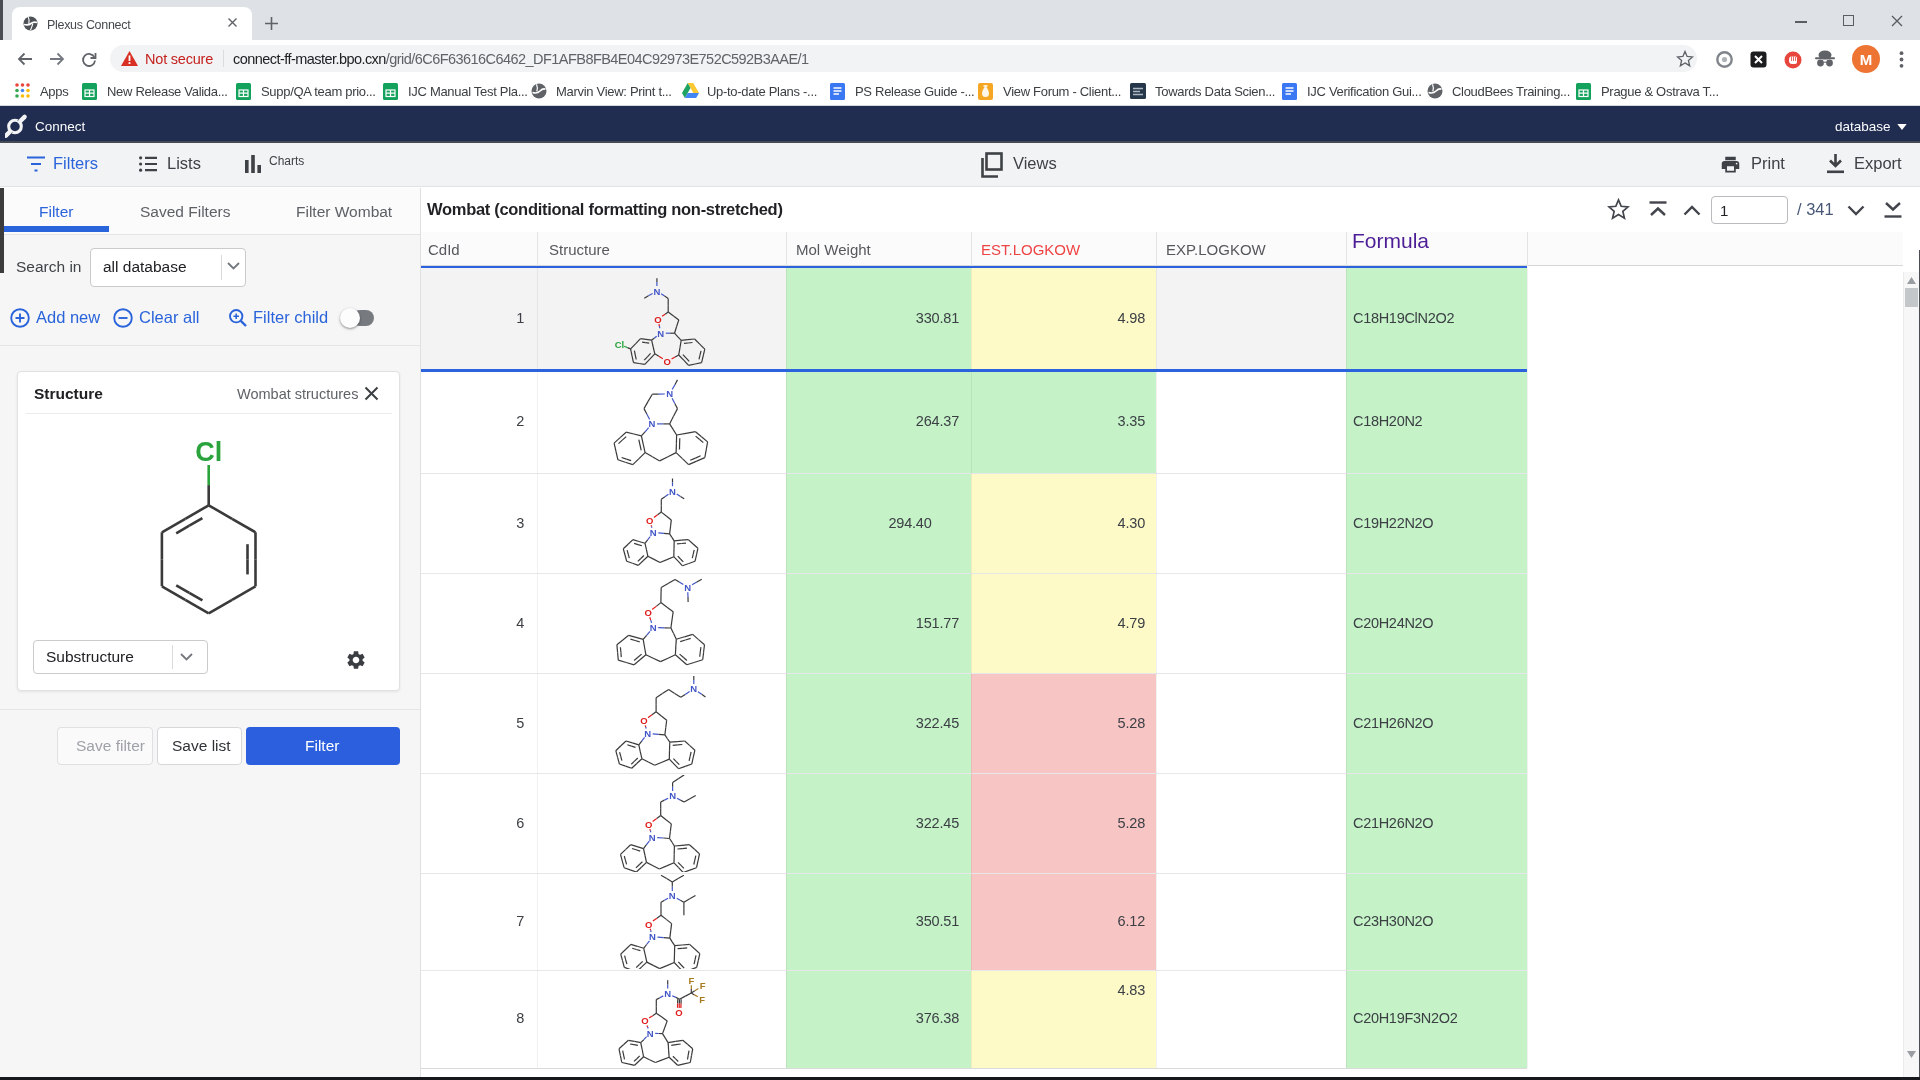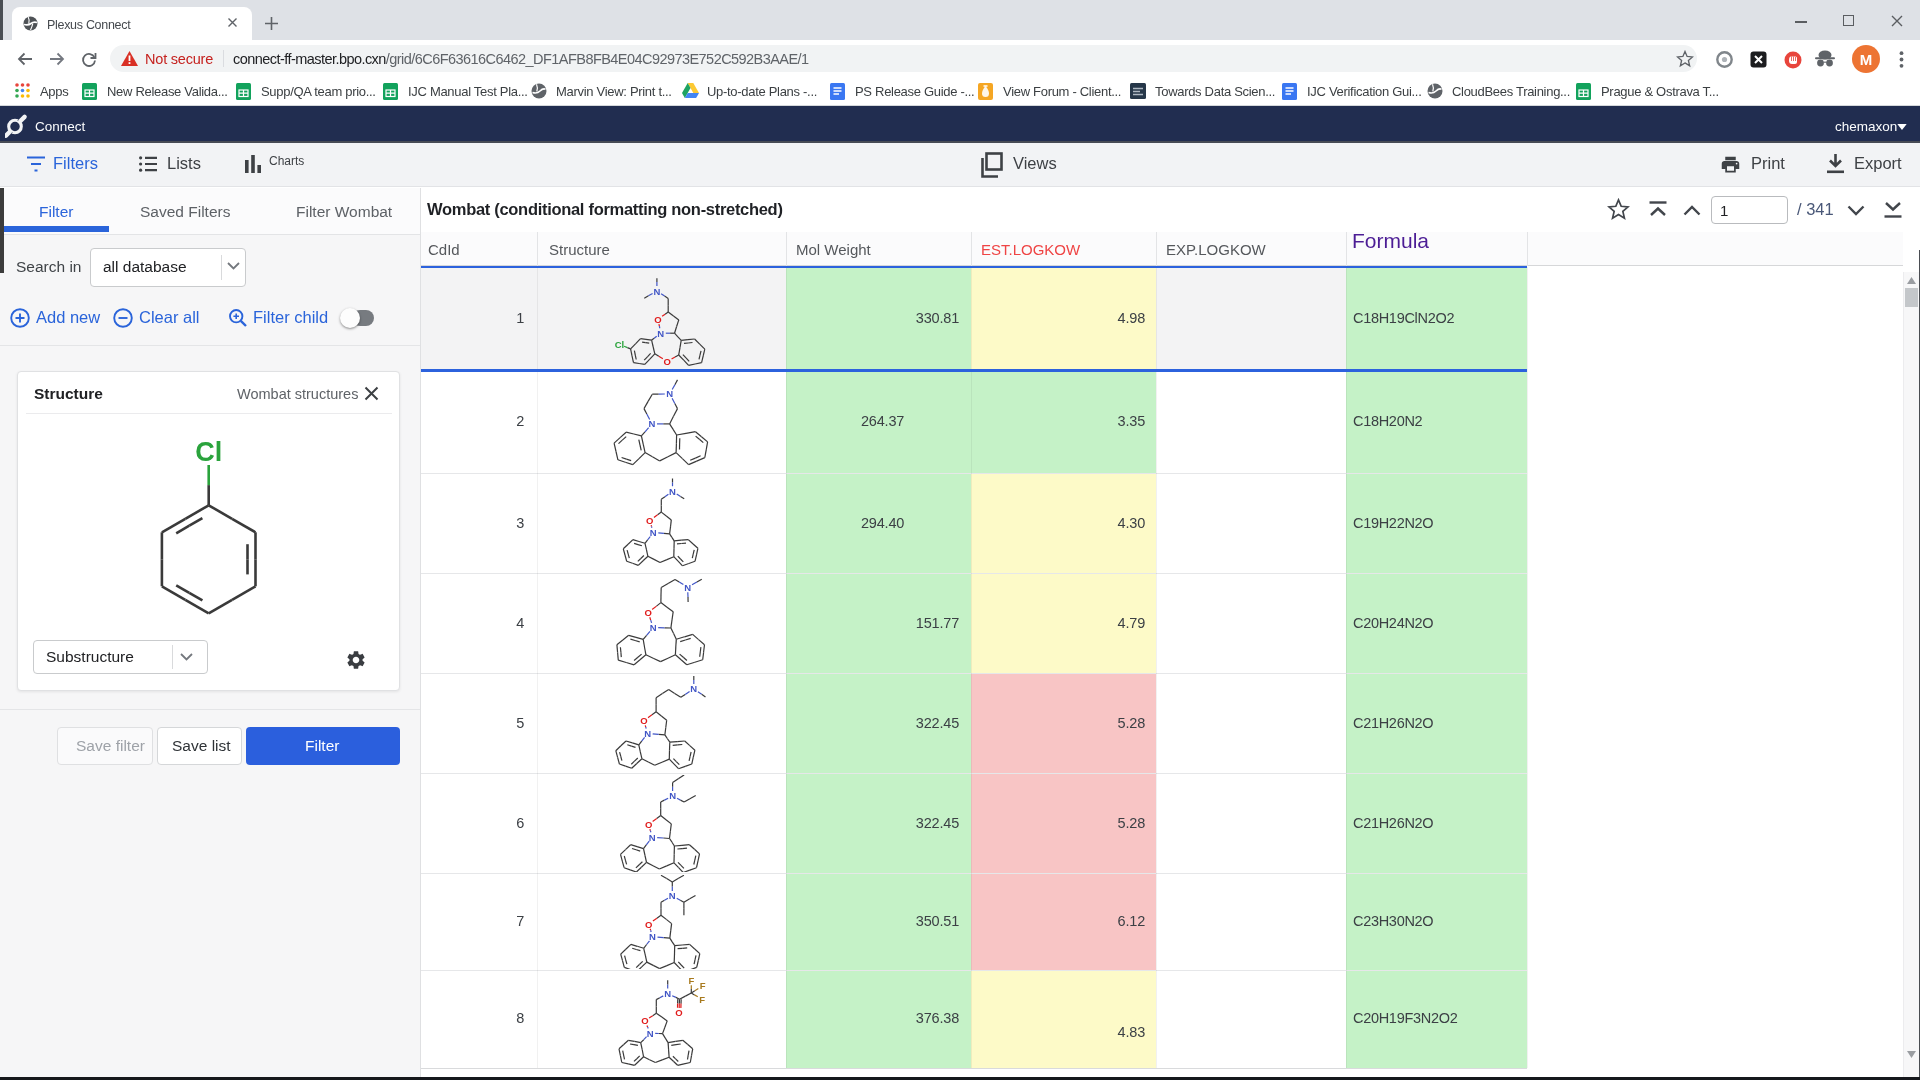--- a/index.html
+++ b/index.html
@@ -162,21 +162,21 @@
 <g stroke="#212d50" stroke-width="2.2">
 <line x1="13.2" y1="8.2" x2="16.2" y2="5.2"></line>
 <line x1="6.8" y1="18.8" x2="3.8" y2="21.8"></line>
 </g>
 <g stroke="#f2f3f5" stroke-width="4.4" stroke-linecap="round">
 <line x1="15.2" y1="8.3" x2="19.6" y2="3.9"></line>
 <line x1="4.8" y1="18.7" x2="0.9" y2="22.6"></line>
 </g>
 </svg>
 <div class="tx" style="left:35px;top:119px;font-size:13.5px;color:#fbfcfd">Connect</div>
-<div class="tx" style="left:1835px;top:119px;font-size:13.5px;color:#fbfcfd">chemaxon</div>
+<div class="tx" style="left:1835px;top:119px;font-size:13.5px;color:#fbfcfd">database</div>
 <svg class="ab" style="left:1897px;top:124px" width="10" height="6" viewBox="0 0 11 7">
     <path d="M0 0 L11 0 L5.5 7 Z" fill="#fff"></path>
   </svg>
 <div class="ab" style="left:0;top:143px;width:1920px;height:44px;background:#f2f3f5;border-bottom:1px solid #e2e3e6"></div>
 <svg class="ab" style="left:27px;top:156px" width="18" height="16" viewBox="0 0 18 16">
 <path d="M0 1.5 H18 M4 8 H14 M7.5 14.5 H10.5" stroke="#2a64da" stroke-width="2.2"></path>
   </svg>
 <div class="tx" style="left:53px;top:154px;font-size:16.5px;color:#2a64da">Filters</div>
 <svg class="ab" style="left:139px;top:156px" width="18" height="16" viewBox="0 0 18 16">
 <circle cx="1.6" cy="1.8" r="1.6" fill="#3e4145"></circle>
@@ -328,31 +328,31 @@
 <div class="tx" style="left:467px;top:310px;width:57px;text-align:right;font-size:14.5px;letter-spacing:-0.2px;color:#3c4045">1</div>
 <div class="tx" style="left:861px;top:310px;width:98px;text-align:right;font-size:14.5px;letter-spacing:-0.2px;color:#3c4045">330.81</div>
 <div class="tx" style="left:1046px;top:310px;width:99px;text-align:right;font-size:14.5px;letter-spacing:-0.2px;color:#3c4045">4.98</div>
 <div class="tx" style="left:1353px;top:310px;font-size:14.5px;letter-spacing:-0.3px;color:#3c4045">C18H19ClN2O2</div>
 <div class="ab" style="left:421px;top:371px;width:365px;height:103px;background:#fff"></div>
 <div class="ab" style="left:786px;top:371px;width:185px;height:103px;background:#c5f2c7"></div>
 <div class="ab" style="left:971px;top:371px;width:185px;height:103px;background:#c5f2c7"></div>
 <div class="ab" style="left:1156px;top:371px;width:190px;height:103px;background:#fff"></div>
 <div class="ab" style="left:1346px;top:371px;width:181px;height:103px;background:#c5f2c7"></div>
 <div class="tx" style="left:467px;top:413px;width:57px;text-align:right;font-size:14.5px;letter-spacing:-0.2px;color:#3c4045">2</div>
-<div class="tx" style="left:861px;top:413px;width:98px;font-size:14.5px;letter-spacing:-0.2px;color:#3c4045">264.37</div>
+<div class="tx" style="left:861px;top:413px;width:98px;text-align:right;font-size:14.5px;letter-spacing:-0.2px;color:#3c4045">264.37</div>
 <div class="tx" style="left:1046px;top:413px;width:99px;text-align:right;font-size:14.5px;letter-spacing:-0.2px;color:#3c4045">3.35</div>
 <div class="tx" style="left:1353px;top:413px;font-size:14.5px;letter-spacing:-0.3px;color:#3c4045">C18H20N2</div>
 <div class="ab" style="left:421px;top:370px;width:1106px;height:1px;background:#e6e7e9"></div>
 <div class="ab" style="left:421px;top:474px;width:365px;height:100px;background:#fff"></div>
 <div class="ab" style="left:786px;top:474px;width:185px;height:100px;background:#c5f2c7"></div>
 <div class="ab" style="left:971px;top:474px;width:185px;height:100px;background:#fdfac8"></div>
 <div class="ab" style="left:1156px;top:474px;width:190px;height:100px;background:#fff"></div>
 <div class="ab" style="left:1346px;top:474px;width:181px;height:100px;background:#c5f2c7"></div>
 <div class="tx" style="left:467px;top:515px;width:57px;text-align:right;font-size:14.5px;letter-spacing:-0.2px;color:#3c4045">3</div>
-<div class="tx" style="left:861px;top:515px;width:98px;text-align:left;font-size:14.5px;letter-spacing:-0.2px;color:#3c4045">294.40</div>
+<div class="tx" style="left:861px;top:515px;width:98px;text-align:center;font-size:14.5px;letter-spacing:-0.2px;color:#3c4045">294.40</div>
 <div class="tx" style="left:1046px;top:515px;width:99px;text-align:right;font-size:14.5px;letter-spacing:-0.2px;color:#3c4045">4.30</div>
 <div class="tx" style="left:1353px;top:515px;font-size:14.5px;letter-spacing:-0.3px;color:#3c4045">C19H22N2O</div>
 <div class="ab" style="left:421px;top:473px;width:1106px;height:1px;background:#e6e7e9"></div>
 <div class="ab" style="left:421px;top:574px;width:365px;height:100px;background:#fff"></div>
 <div class="ab" style="left:786px;top:574px;width:185px;height:100px;background:#c5f2c7"></div>
 <div class="ab" style="left:971px;top:574px;width:185px;height:100px;background:#fdfac8"></div>
 <div class="ab" style="left:1156px;top:574px;width:190px;height:100px;background:#fff"></div>
 <div class="ab" style="left:1346px;top:574px;width:181px;height:100px;background:#c5f2c7"></div>
 <div class="tx" style="left:467px;top:615px;width:57px;text-align:right;font-size:14.5px;letter-spacing:-0.2px;color:#3c4045">4</div>
 <div class="tx" style="left:861px;top:615px;width:98px;text-align:right;font-size:14.5px;letter-spacing:-0.2px;color:#3c4045">151.77</div>
@@ -389,21 +389,21 @@
 <div class="tx" style="left:1046px;top:913px;width:99px;text-align:right;font-size:14.5px;letter-spacing:-0.2px;color:#3c4045">6.12</div>
 <div class="tx" style="left:1353px;top:913px;font-size:14.5px;letter-spacing:-0.3px;color:#3c4045">C23H30N2O</div>
 <div class="ab" style="left:421px;top:873px;width:1106px;height:1px;background:#e6e7e9"></div>
 <div class="ab" style="left:421px;top:971px;width:365px;height:97px;background:#fff"></div>
 <div class="ab" style="left:786px;top:971px;width:185px;height:97px;background:#c5f2c7"></div>
 <div class="ab" style="left:971px;top:971px;width:185px;height:97px;background:#fdfac8"></div>
 <div class="ab" style="left:1156px;top:971px;width:190px;height:97px;background:#fff"></div>
 <div class="ab" style="left:1346px;top:971px;width:181px;height:97px;background:#c5f2c7"></div>
 <div class="tx" style="left:467px;top:1010px;width:57px;text-align:right;font-size:14.5px;letter-spacing:-0.2px;color:#3c4045">8</div>
 <div class="tx" style="left:861px;top:1010px;width:98px;text-align:right;font-size:14.5px;letter-spacing:-0.2px;color:#3c4045">376.38</div>
-<div class="tx" style="left:1046px;top:1024px;width:99px;text-align:right;font-size:14.5px;letter-spacing:-0.2px;color:#3c4045">4.83</div>
+<div class="tx" style="left:1046px;top:982px;width:99px;text-align:right;font-size:14.5px;letter-spacing:-0.2px;color:#3c4045">4.83</div>
 <div class="tx" style="left:1353px;top:1010px;font-size:14.5px;letter-spacing:-0.3px;color:#3c4045">C20H19F3N2O2</div>
 <div class="ab" style="left:421px;top:970px;width:1106px;height:1px;background:#e6e7e9"></div>
 <div class="ab" style="left:537px;top:267px;width:1px;height:801px;background:rgba(0,0,0,0.055)"></div>
 <div class="ab" style="left:786px;top:267px;width:1px;height:801px;background:rgba(0,0,0,0.055)"></div>
 <div class="ab" style="left:971px;top:267px;width:1px;height:801px;background:rgba(0,0,0,0.055)"></div>
 <div class="ab" style="left:1156px;top:267px;width:1px;height:801px;background:rgba(0,0,0,0.055)"></div>
 <div class="ab" style="left:1346px;top:267px;width:1px;height:801px;background:rgba(0,0,0,0.055)"></div>
 <div class="ab" style="left:1527px;top:267px;width:1px;height:801px;background:rgba(0,0,0,0.055)"></div>
 <div class="ab" style="left:421px;top:266px;width:1106px;height:2px;background:#2c62dd"></div>
 <div class="ab" style="left:421px;top:369px;width:1106px;height:2.5px;background:#2c62dd"></div>

